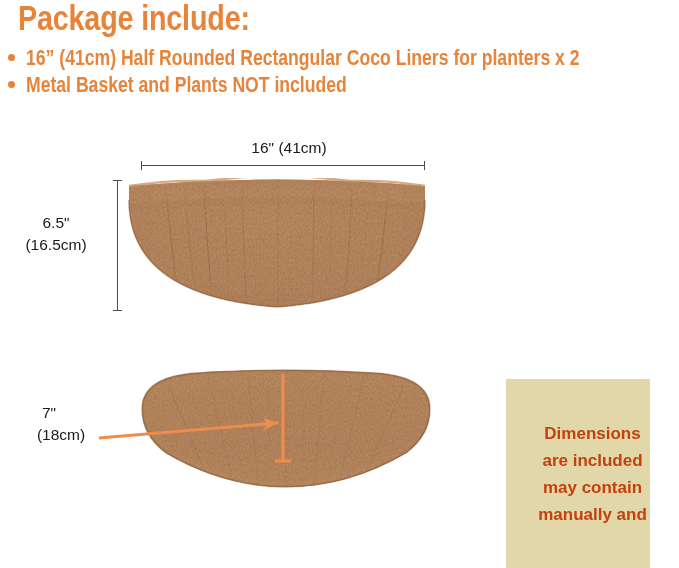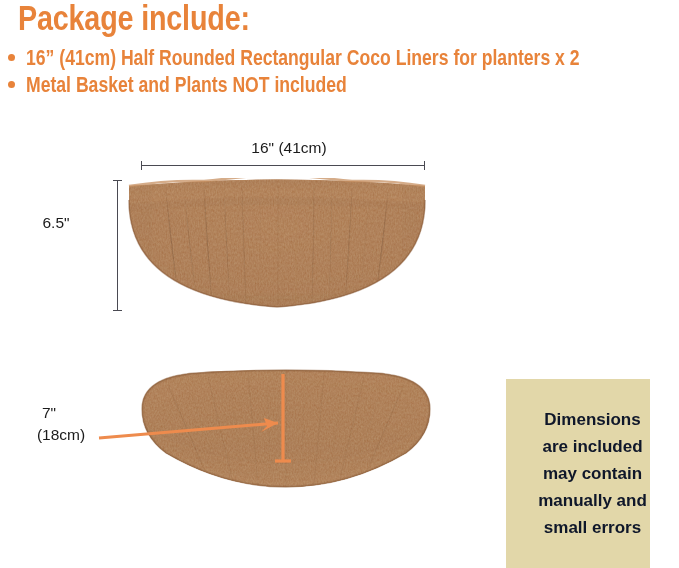--- a/index.html
+++ b/index.html
@@ -144,21 +144,21 @@
     display: flex;
     flex-direction: column;
     align-items: center;
     justify-content: center;
   }
   .note-line {
     font-family: "Liberation Sans", sans-serif;
     font-weight: bold;
     font-size: 17px;
     line-height: 27px;
-    color: #0f172a;
+    color: #c2410c;
     text-align: center;
     white-space: nowrap;
   }
 </style>
 </head>
 <body>
 
 <div id="stage">
 
   <div class="headline">Package include:</div>
@@ -172,20 +172,21 @@
       <span class="bullet-dot"></span>
       <span class="bullet-text">Metal Basket and Plants NOT included</span>
     </li>
   </ul>
 
   <div class="dim-label" style="left:149px; top:137px; width:280px;">16" (41cm)</div>
 
   <div class="rule-h" style="left:141px; top:165px; width:284px;"></div>
 
   <div class="dim-label" style="left:0px; top:212px; width:112px;">6.5"</div>
+  <div class="dim-label" style="left:0px; top:234px; width:112px;">(16.5cm)</div>
 
   <div class="rule-v" style="left:117px; top:180px; height:131px;"></div>
 
   <div class="liner" style="left:126px; top:178px;">
     <svg width="302" height="132" viewBox="0 0 302 132">
       <defs>
 
         <linearGradient id="p1body" x1="0" y1="0" x2="0" y2="1">
           <stop offset="0%" stop-color="#b2794a"></stop>
           <stop offset="22%" stop-color="#a57044"></stop>
@@ -363,16 +364,15 @@
       <line x1="5" y1="70" x2="184" y2="55" stroke="#ee8b4d" stroke-width="3"></line>
       <path d="M184,55 L170,50 L173,58 L167,64 Z" fill="#ee8b4d"></path>
     </svg>
   </div>
 
   <div class="note-panel">
     <div class="note-line">Dimensions</div>
     <div class="note-line">are included</div>
     <div class="note-line">may contain</div>
     <div class="note-line">manually and</div>
-    <div class="note-line">small errors</div>
   </div>
 
 </div>
 
 </body></html>

